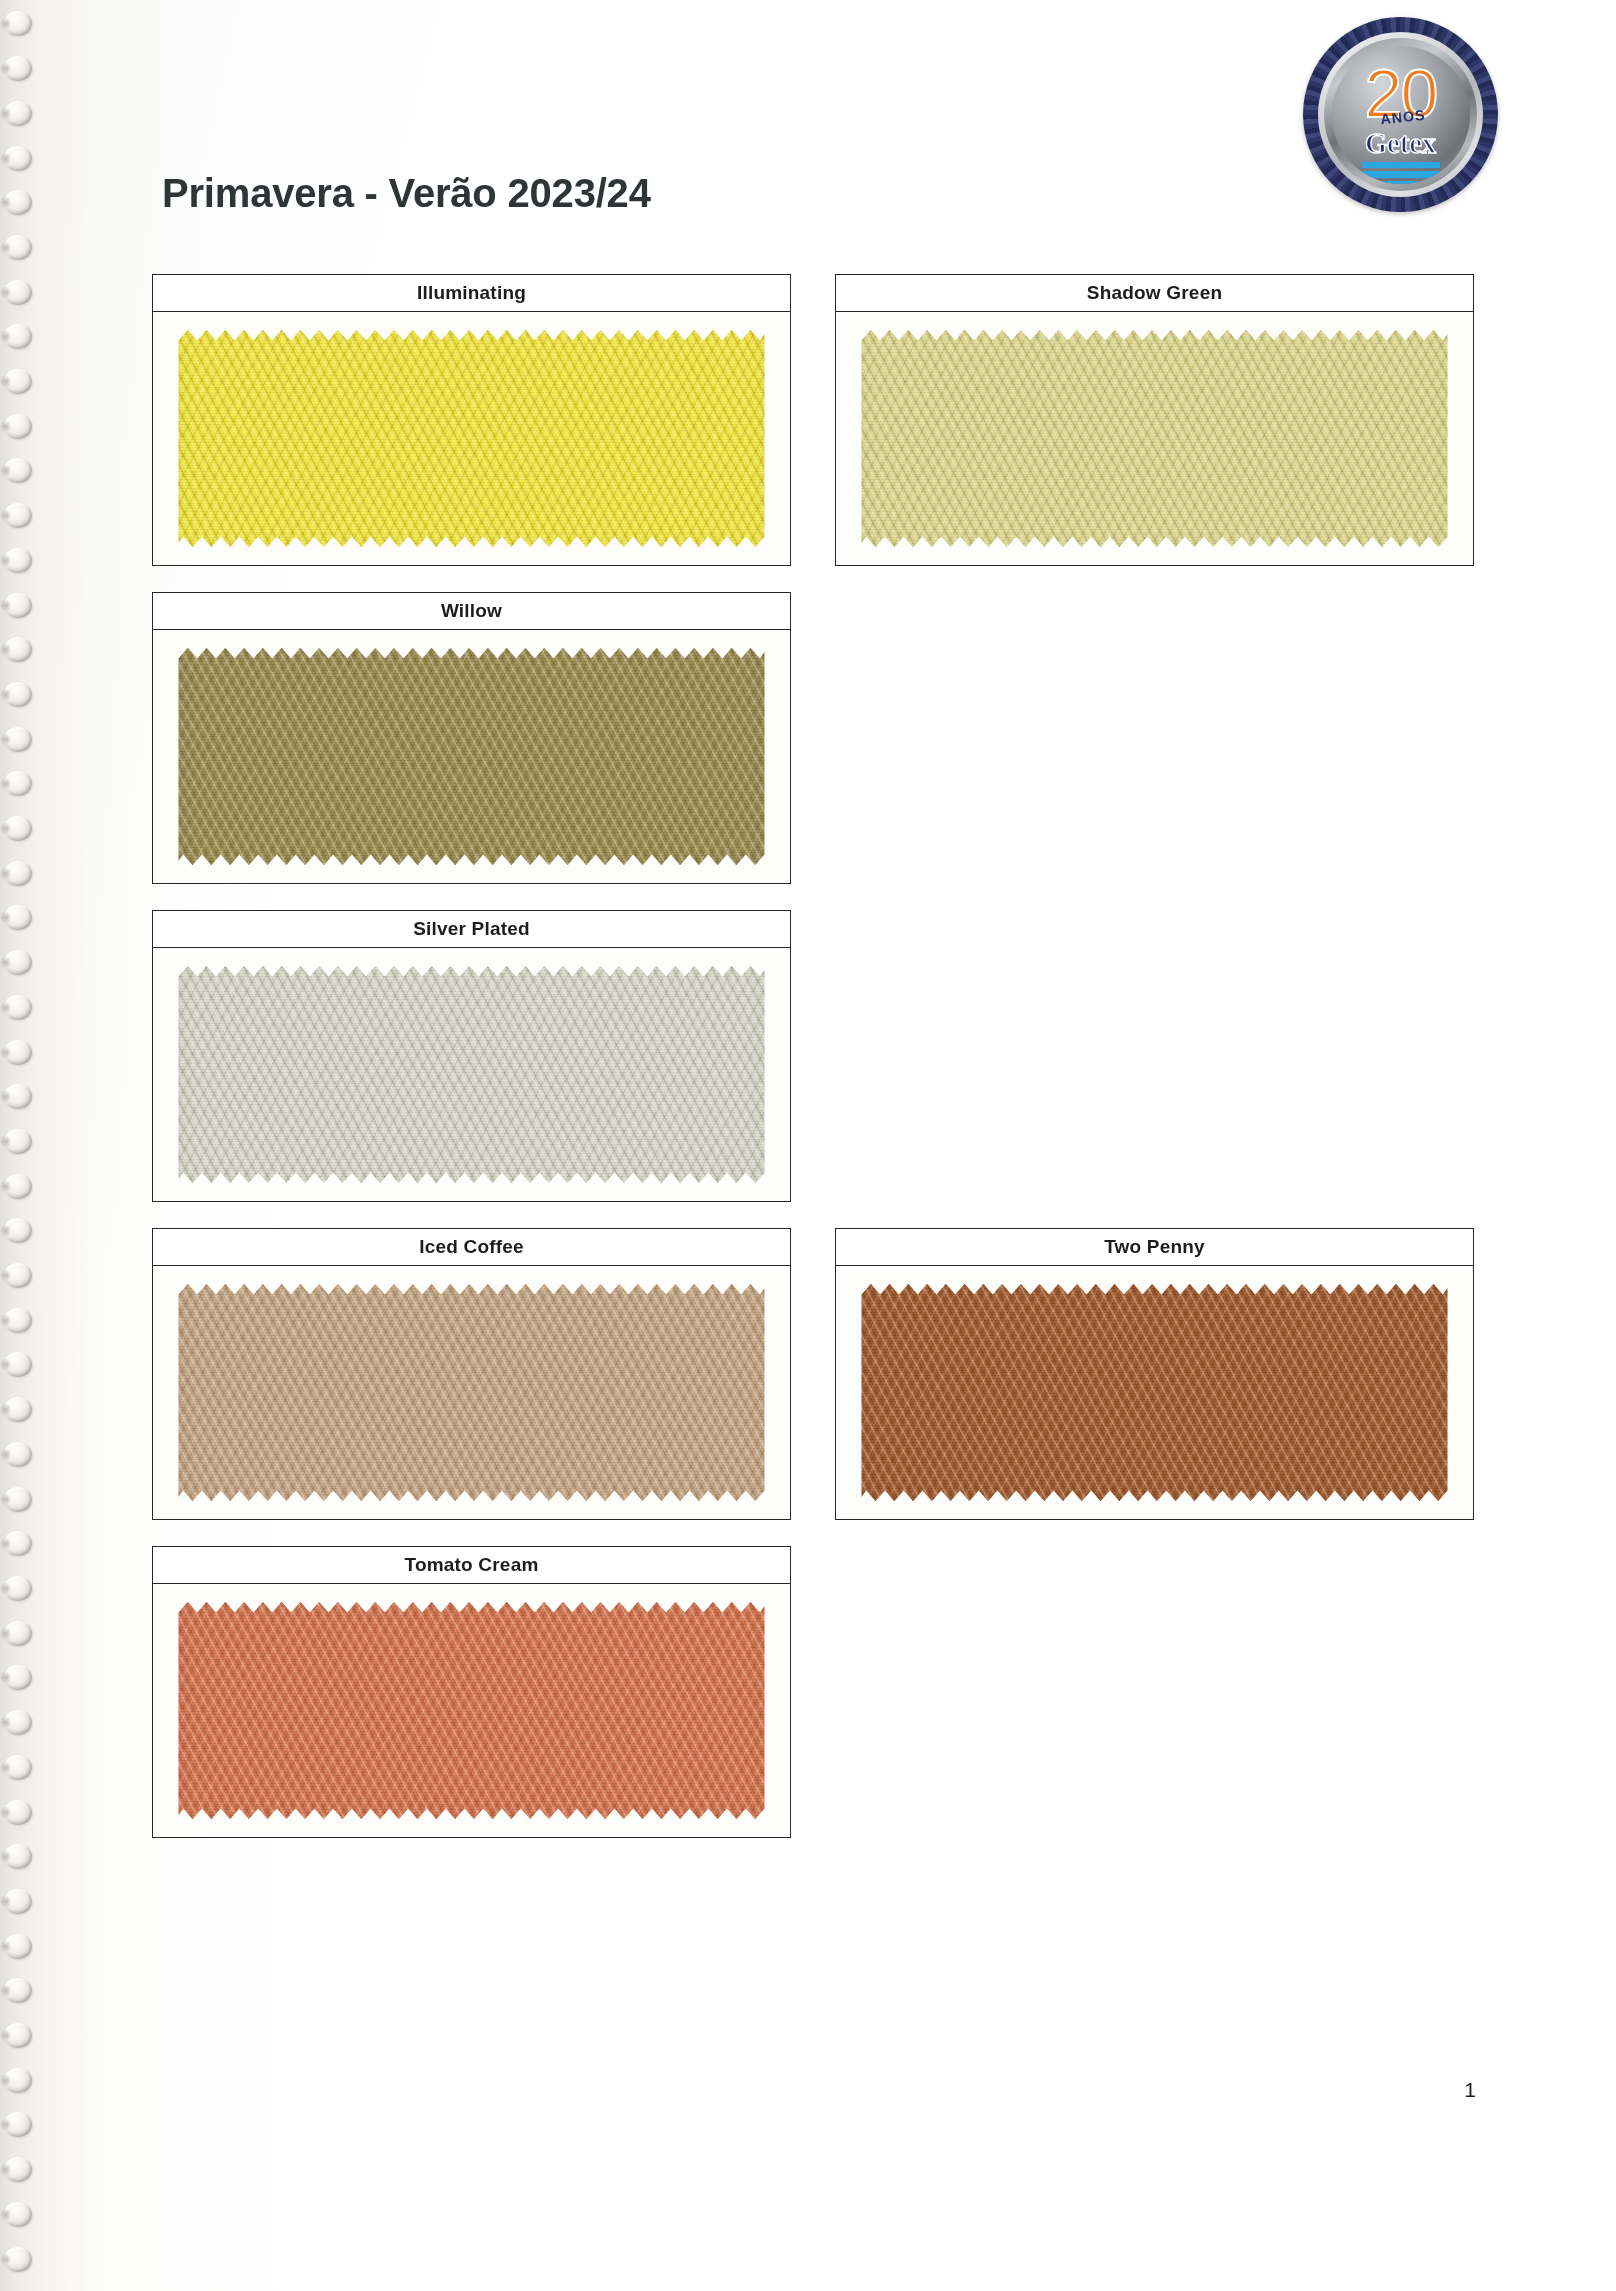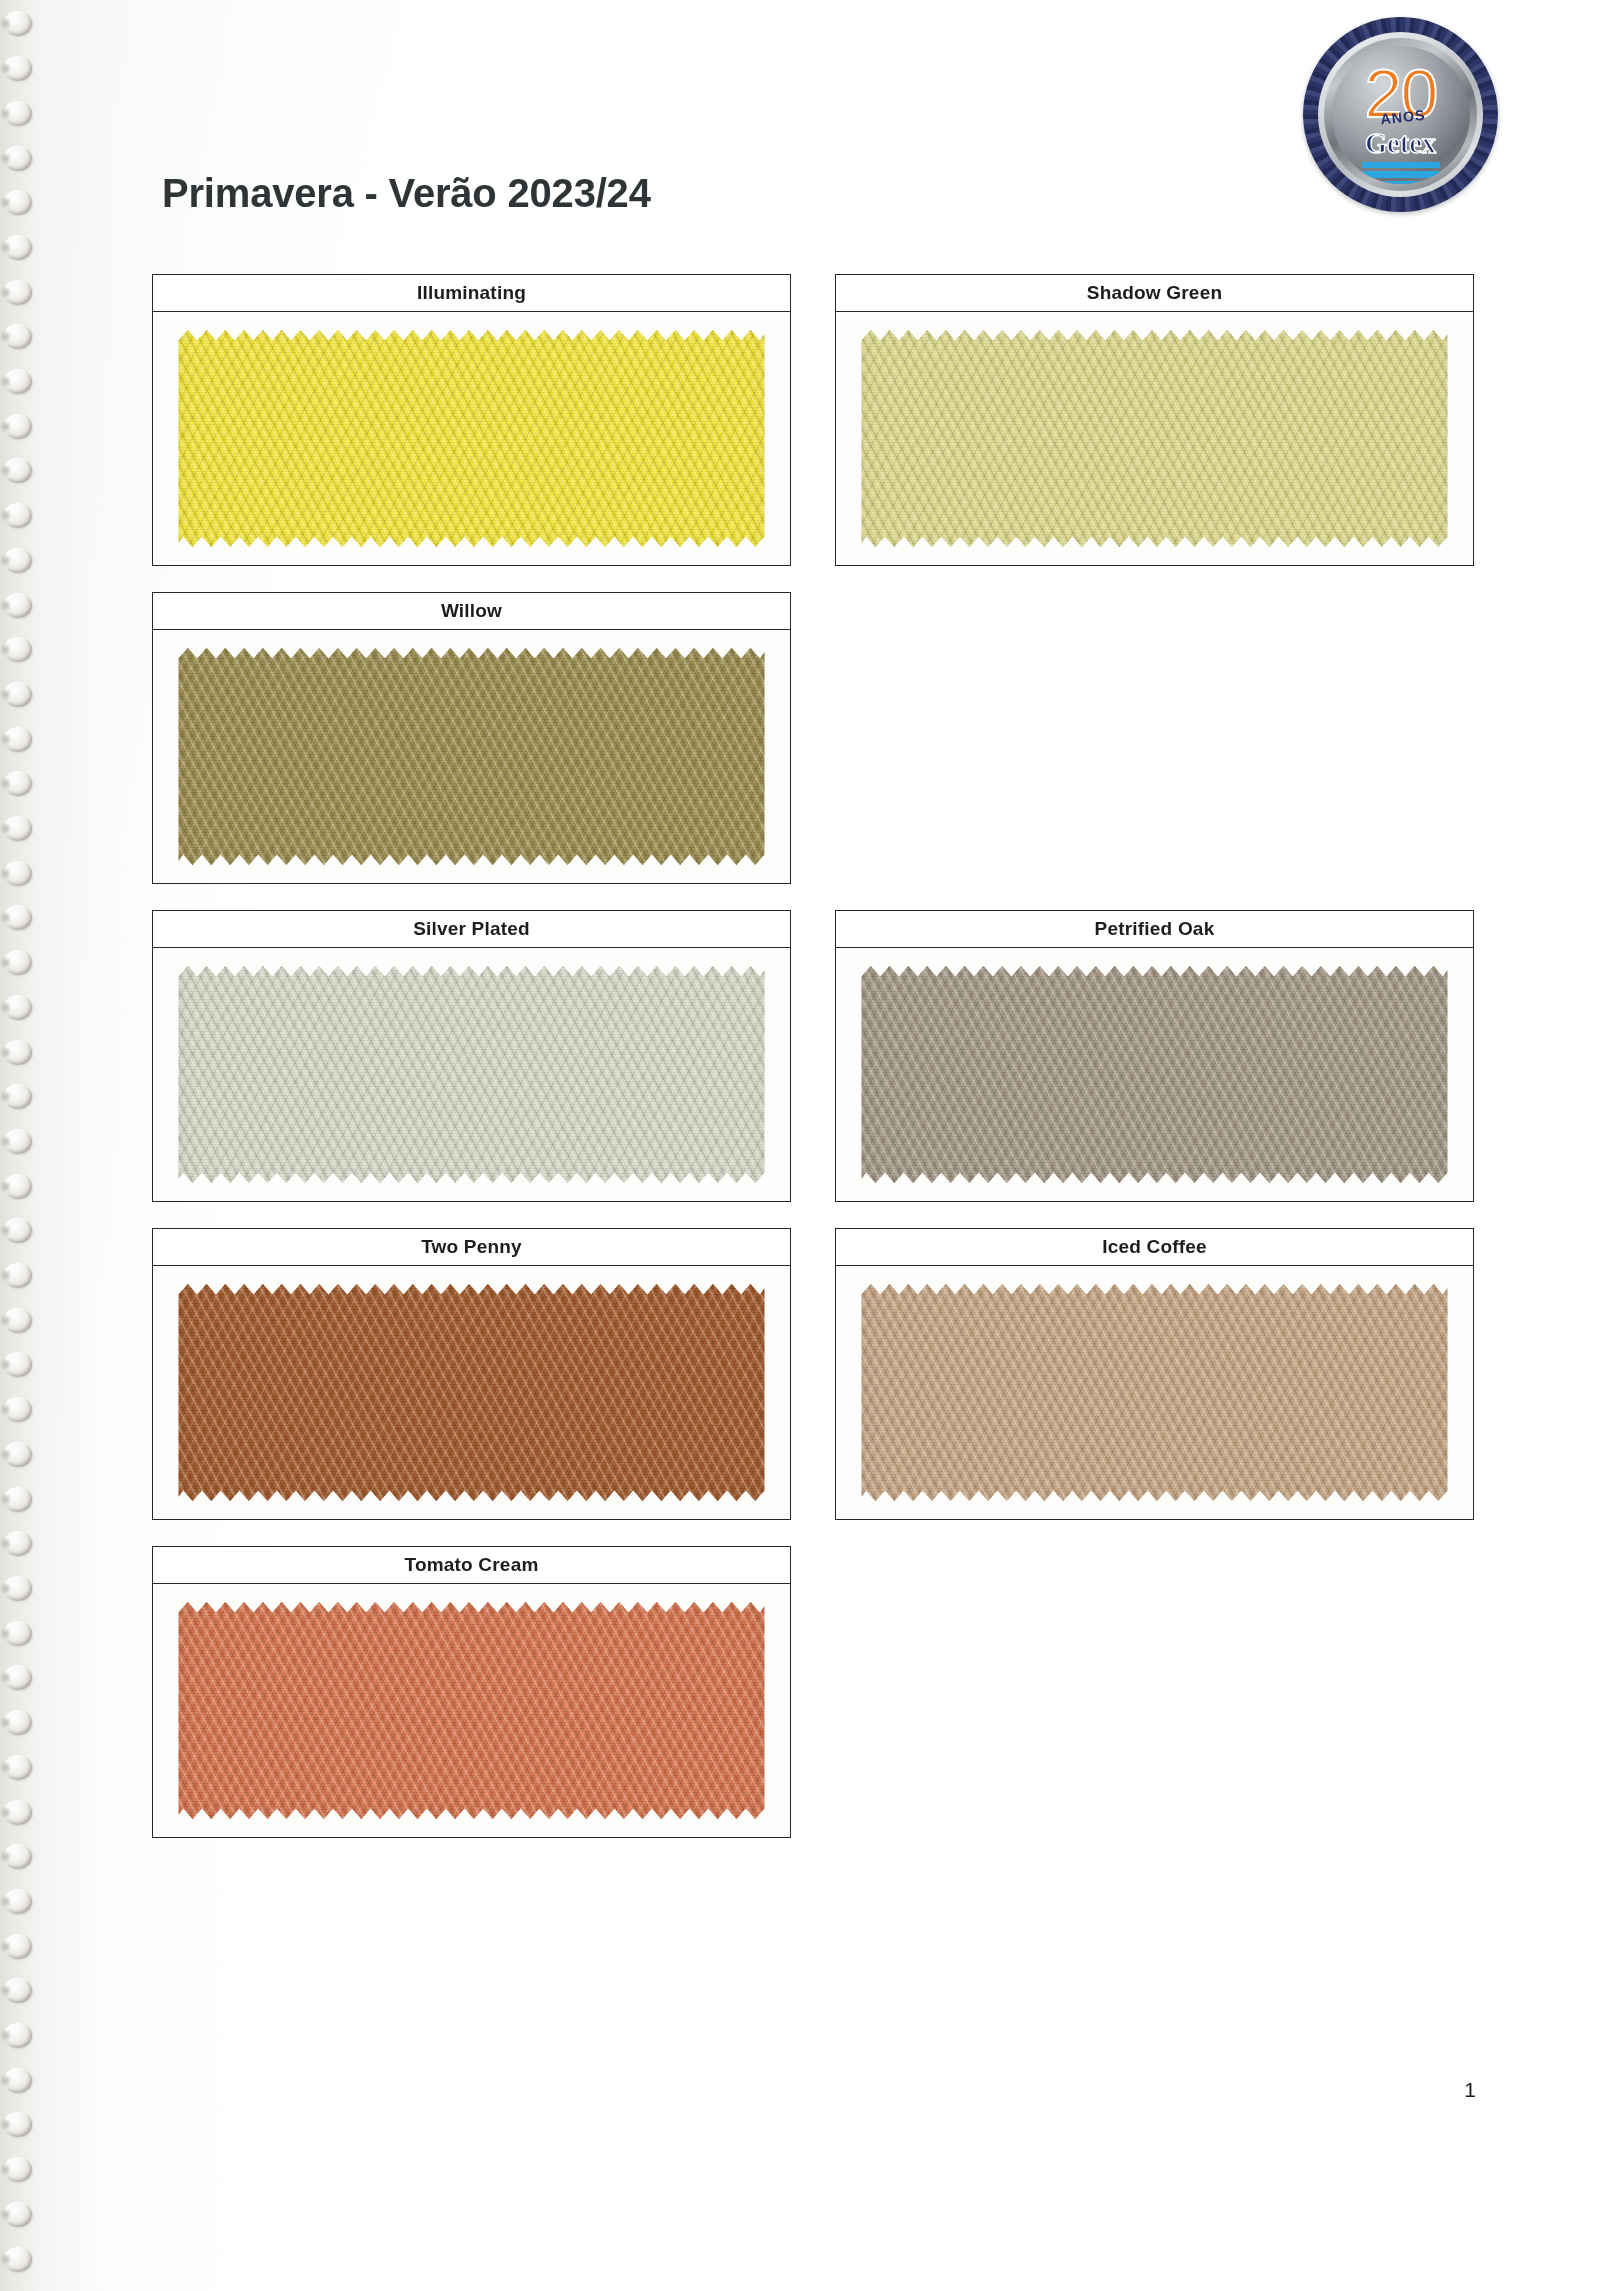--- a/index.html
+++ b/index.html
@@ -429,52 +429,41 @@
           <div class="label-box">
             <span class="label-text">Silver Plated</span>
           </div>
           <div class="frame">
             <div class="swatch-wrap">
               <div class="swatch-shadow"></div>
               <div class="swatch" style="background-color: rgb(214, 214, 198);"></div>
             </div>
           </div>
         </div>
-        <div class="cell">
-          <div class="label-box">
-            <span class="label-text">Petrified Oak</span>
-          </div>
-          <div class="frame">
-            <div class="swatch-wrap">
-              <div class="swatch-shadow"></div>
-              <div class="swatch" style="background-color: rgb(163, 151, 132);"></div>
-            </div>
-          </div>
-        </div>
       </div>
       <div class="row">
         <div class="cell">
           <div class="label-box">
+            <span class="label-text">Iced Coffee</span>
+          </div>
+          <div class="frame">
+            <div class="swatch-wrap">
+              <div class="swatch-shadow"></div>
+              <div class="swatch" style="background-color: rgb(197, 164, 130);"></div>
+            </div>
+          </div>
+        </div>
+        <div class="cell">
+          <div class="label-box">
             <span class="label-text">Two Penny</span>
           </div>
           <div class="frame">
             <div class="swatch-wrap">
               <div class="swatch-shadow"></div>
               <div class="swatch" style="background-color: rgb(160, 89, 42);"></div>
-            </div>
-          </div>
-        </div>
-        <div class="cell">
-          <div class="label-box">
-            <span class="label-text">Iced Coffee</span>
-          </div>
-          <div class="frame">
-            <div class="swatch-wrap">
-              <div class="swatch-shadow"></div>
-              <div class="swatch" style="background-color: rgb(197, 164, 130);"></div>
             </div>
           </div>
         </div>
       </div>
       <div class="row">
         <div class="cell">
           <div class="label-box">
             <span class="label-text">Tomato Cream</span>
           </div>
           <div class="frame">

